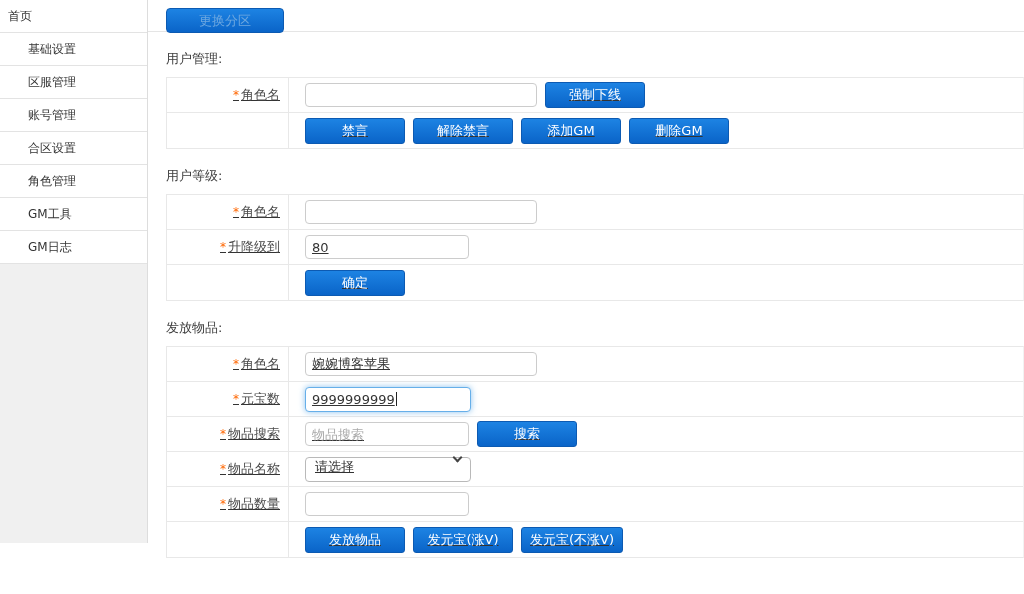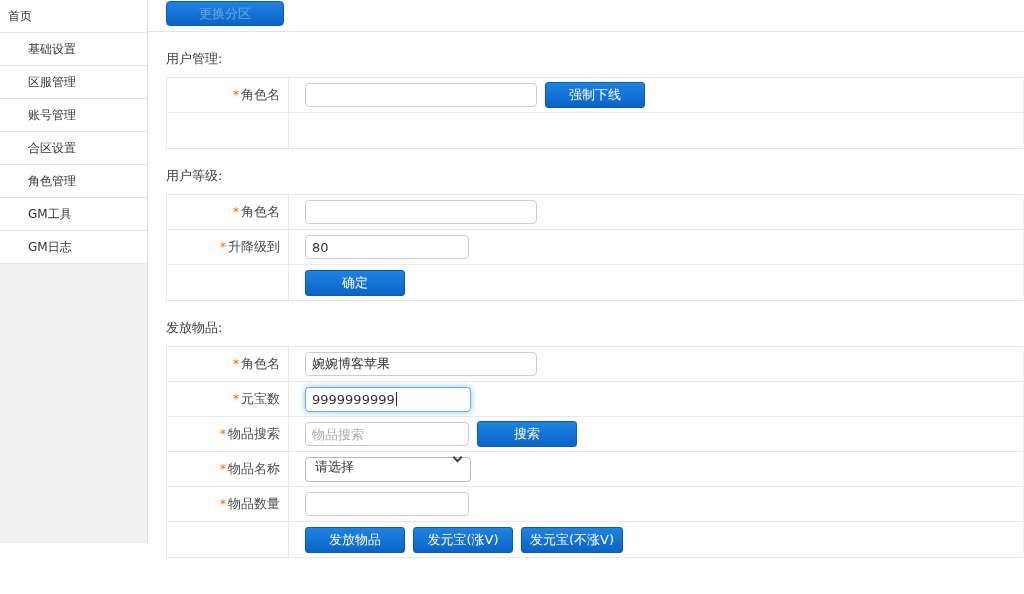--- a/index.html
+++ b/index.html
@@ -27,29 +27,29 @@
   .content { padding-left: 18px; }
   .section-title { font-size: 13px; color: #3d3d3d; margin: 18px 0 9px 0; }
   
   .btn {
     display: inline-block; min-width: 100px; height: 26px; line-height: 24px;
     padding: 0 8px; text-align: center; color: #fff; font-size: 13px;
     background: linear-gradient(#1d83e3, #0a64c8);
     border: 1px solid #0c5ab2; border-radius: 3px; cursor: pointer;
   }
   .btn-partition {
-    margin-top: 1px; width: 118px; height: 25px; line-height: 23px;
+    margin-top: 8px; width: 118px; height: 25px; line-height: 23px;
     color: #6ea8e0; border-radius: 4px;
   }
   
   .form-table {
     border: 1px solid #e8e8e8; border-right-color: #f2f2f2;
     background: #fff;
   }
-  .frow { display: flex; border-bottom: 1px solid #e8e8e8; min-height: 35px; }
+  .frow { display: flex; border-bottom: 1px solid #e8e8e8; min-height: 35px; text-decoration: underline; }
   .frow:last-child { border-bottom: none; }
   .flabel {
     width: 122px; flex: 0 0 122px; text-align: right; padding-right: 8px;
     line-height: 34px; font-size: 13px; color: #4a4a4a;
     border-right: 1px solid #e8e8e8; white-space: nowrap;
   }
   .req { color: #f60; margin-right: 2px; font-size: 12px; }
   .fcontent {
     flex: 1; display: flex; align-items: center; gap: 8px;
     padding: 4px 24px 4px 16px;
@@ -105,20 +105,26 @@
     <div class="form-table">
       <div class="frow">
         <div class="flabel"><span class="req">*</span><span>角色名</span></div>
         <div class="fcontent">
           <input class="inp wide" value="" style="">
           <span class="btn">强制下线</span>
         </div>
       </div>
       <div class="frow">
         <div class="flabel"></div>
+        <div class="fcontent">
+          <span class="btn">禁言</span>
+          <span class="btn">解除禁言</span>
+          <span class="btn">添加GM</span>
+          <span class="btn">删除GM</span>
+        </div>
       </div>
     </div>
 
     <div class="section-title">用户等级:</div>
     <div class="form-table">
       <div class="frow">
         <div class="flabel"><span class="req">*</span><span>角色名</span></div>
         <div class="fcontent">
           <input class="inp wide" value="" style="">
         </div>

